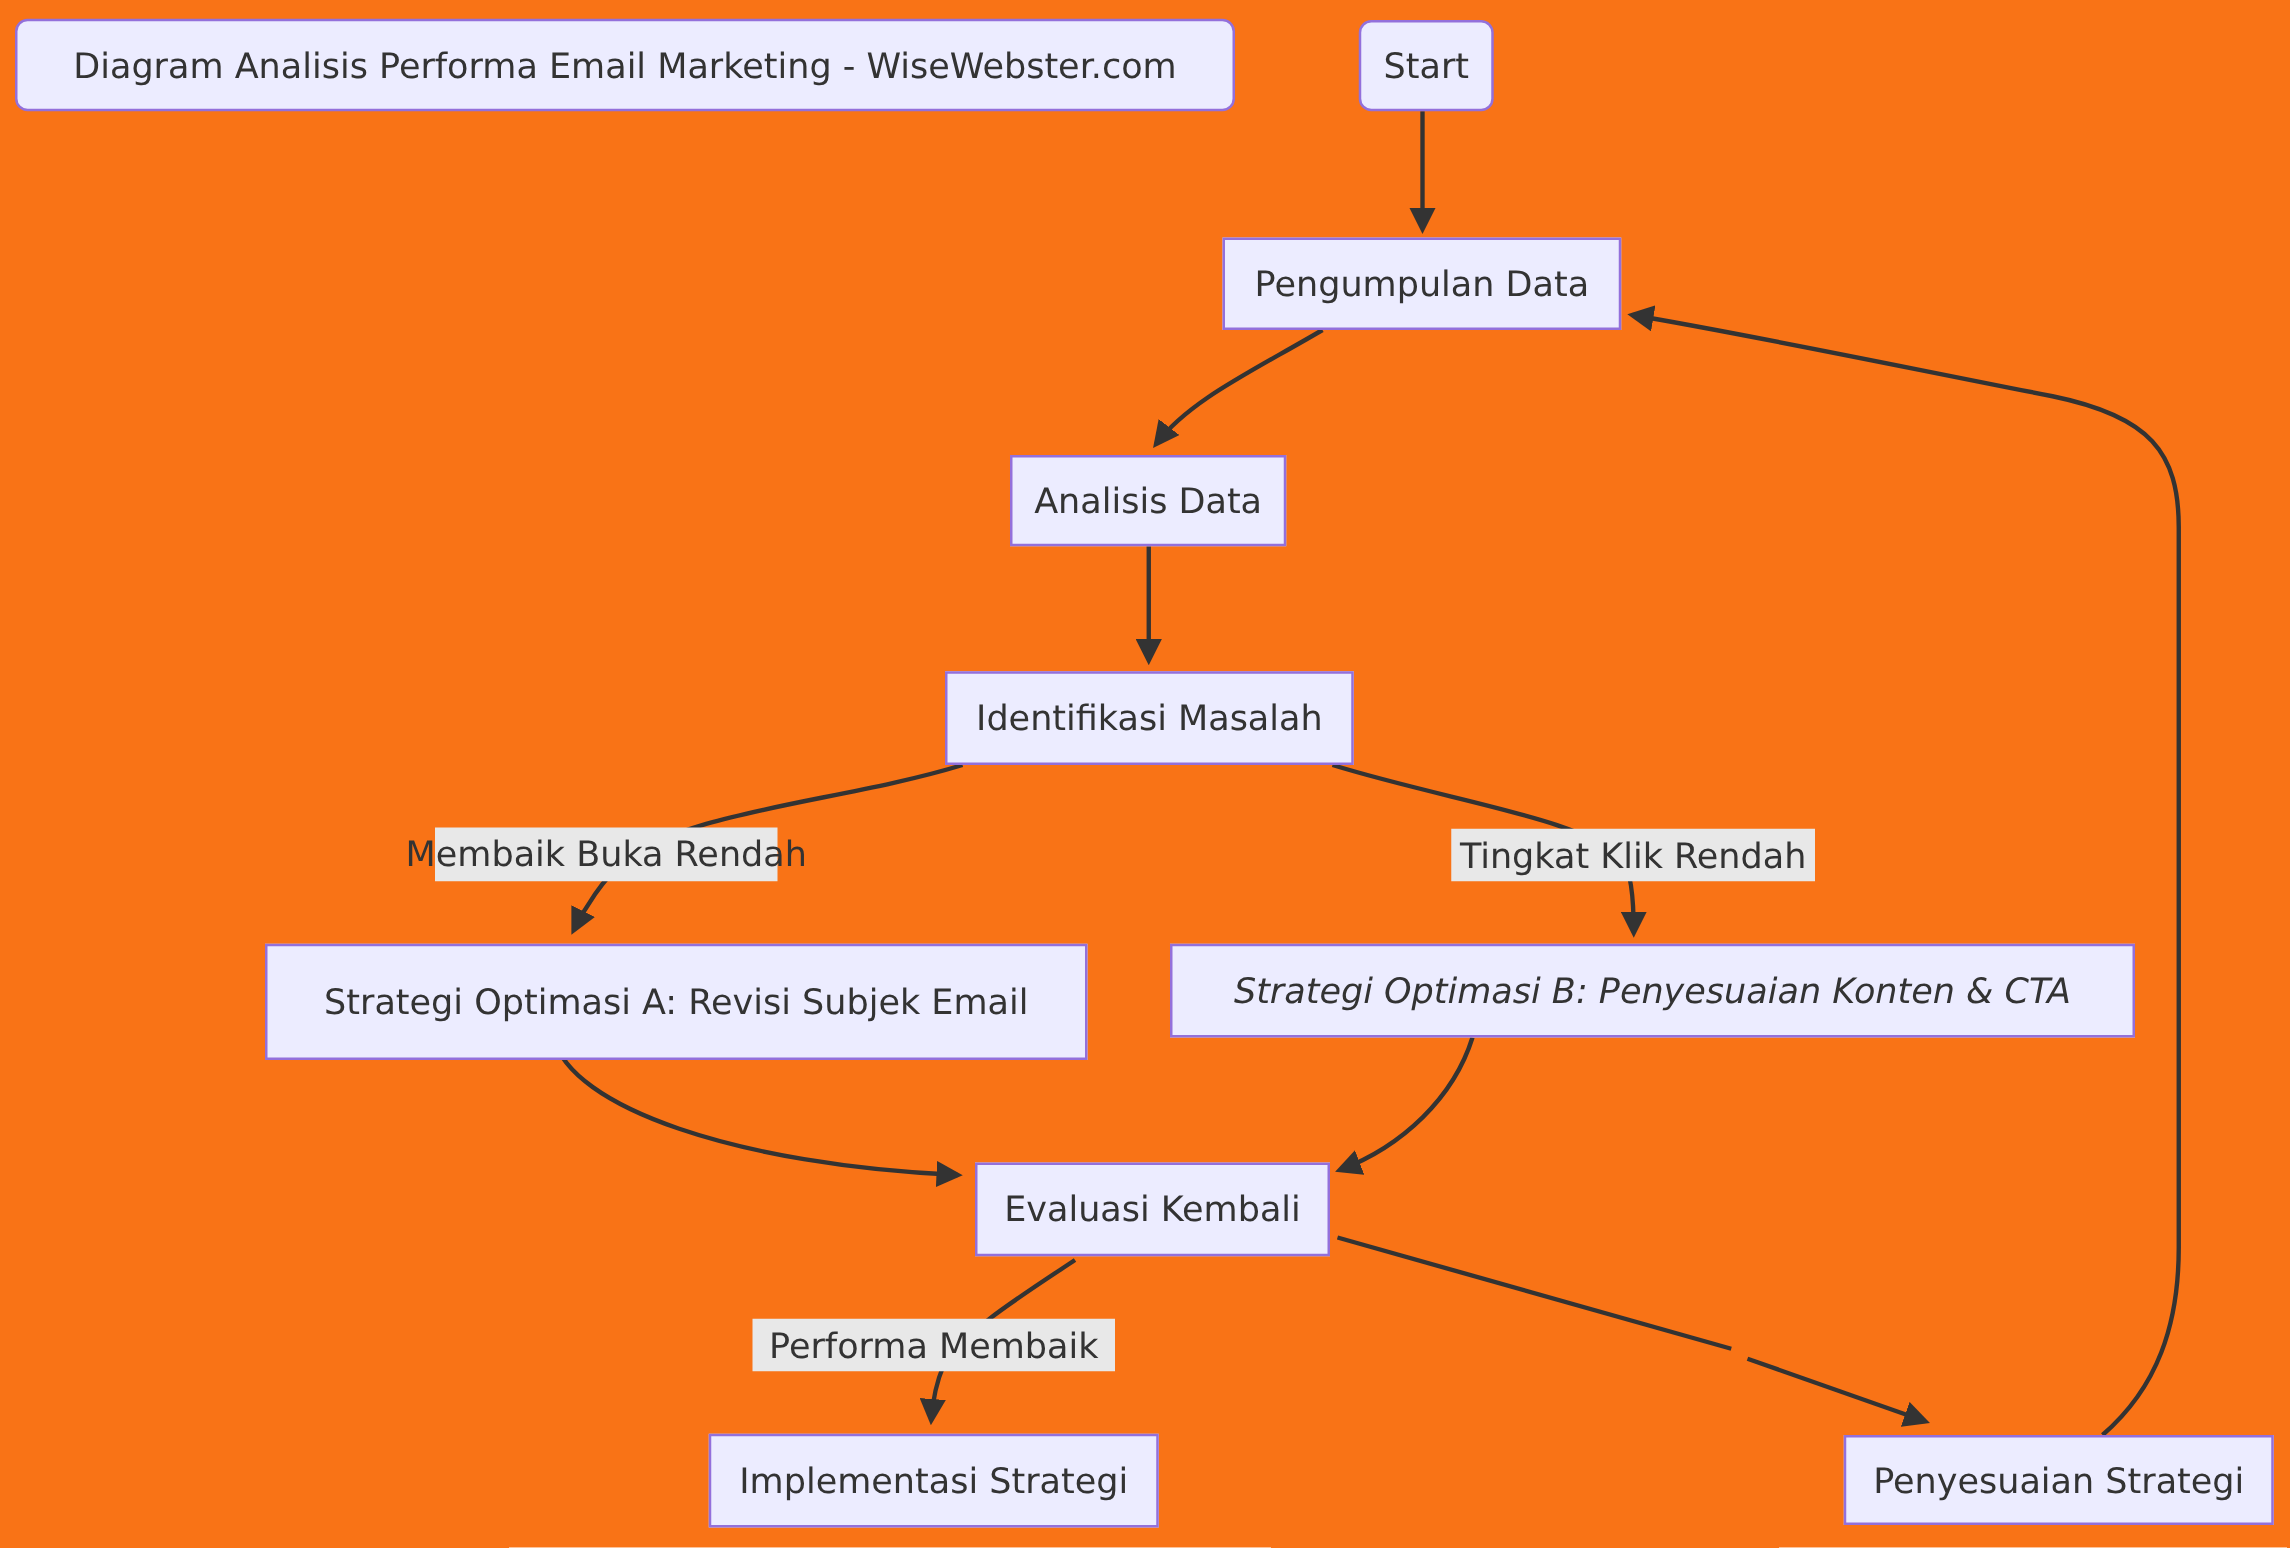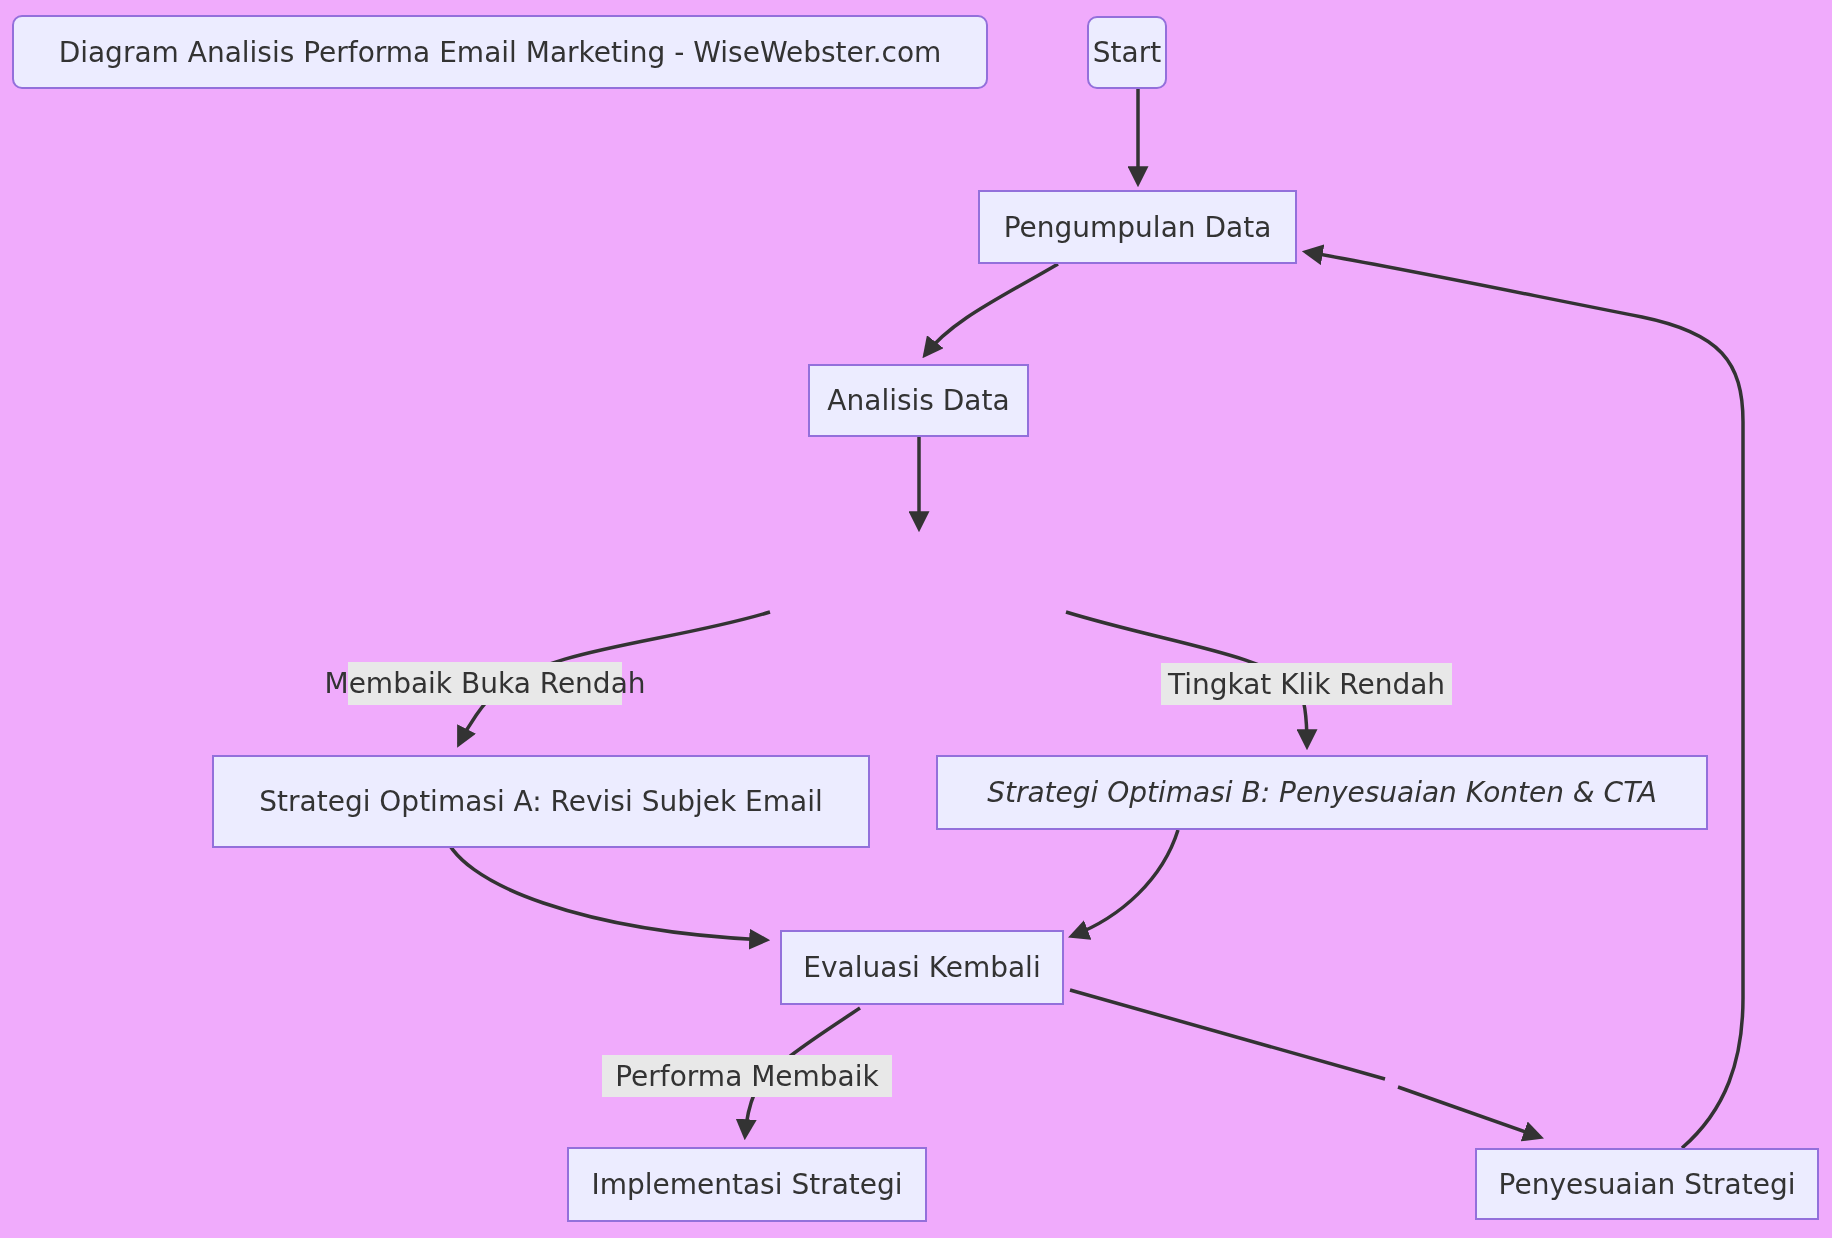--- a/index.html
+++ b/index.html
@@ -4,21 +4,21 @@
 <style>
   html, body {
     margin: 0;
     padding: 0;
     background: #ffffff;
   }
   #canvas {
     position: relative;
     width: 1832px;
     height: 1238px;
-    background: #f0abfc;
+    background: #f97316;
     font-family: "DejaVu Sans", "Liberation Sans", sans-serif;
     color: #333333;
     overflow: hidden;
   }
   #edges {
     position: absolute;
     left: 0;
     top: 0;
     width: 1832px;
     height: 1238px;
@@ -74,26 +74,27 @@
     <path class="edge" d="M 443 830 C 456 886, 590 932, 766 940" marker-end="url(#arrow)"></path>
     <path class="edge" d="M 1178 830 C 1163 878, 1122 917, 1072 936" marker-end="url(#arrow)"></path>
     <path class="edge" d="M 860 1008 C 815 1038, 770 1066, 755 1092 C 749 1106, 746 1122, 745 1136" marker-end="url(#arrow)"></path>
     <path class="edge" d="M 1070 990 L 1385 1079"></path>
     <path class="edge" d="M 1398 1087 L 1540 1137" marker-end="url(#arrow)"></path>
     <path class="edge" d="M 1682 1148 C 1726 1110, 1743 1060, 1743 998 L 1743 422 C 1743 362, 1720 333, 1642 317 C 1500 289, 1390 266, 1306 252" marker-end="url(#arrow)"></path>
   </svg>
 
   <div class="node rounded" style="left:12px; top:15px; width:976px; height:74px;">Diagram Analisis Performa Email Marketing - WiseWebster.com</div>
 
-  <div class="node rounded" style="left:1087px; top:16px; width:80px; height:73px;">Start</div>
+  <div class="node rounded" style="left:1087px; top:16px; width:108px; height:73px;">Start</div>
 
   <div class="node" style="left:978px; top:190px; width:319px; height:74px;">Pengumpulan Data</div>
 
   <div class="node" style="left:808px; top:364px; width:221px; height:73px;">Analisis Data</div>
 
+  <div class="node" style="left:756px; top:537px; width:327px; height:75px;">Identifikasi Masalah</div>
 
   <div class="node" style="left:212px; top:755px; width:658px; height:93px;">Strategi Optimasi A: Revisi Subjek Email</div>
 
   <div class="node" style="left:936px; top:755px; width:772px; height:75px;font-style:italic;">Strategi Optimasi B: Penyesuaian Konten &amp; CTA</div>
 
   <div class="node" style="left:567px; top:1147px; width:360px; height:75px;">Implementasi Strategi</div>
 
   <div class="node" style="left:780px; top:930px; width:284px; height:75px;">Evaluasi Kembali</div>
 
   <div class="node" style="left:1475px; top:1148px; width:344px; height:72px;">Penyesuaian Strategi</div>

